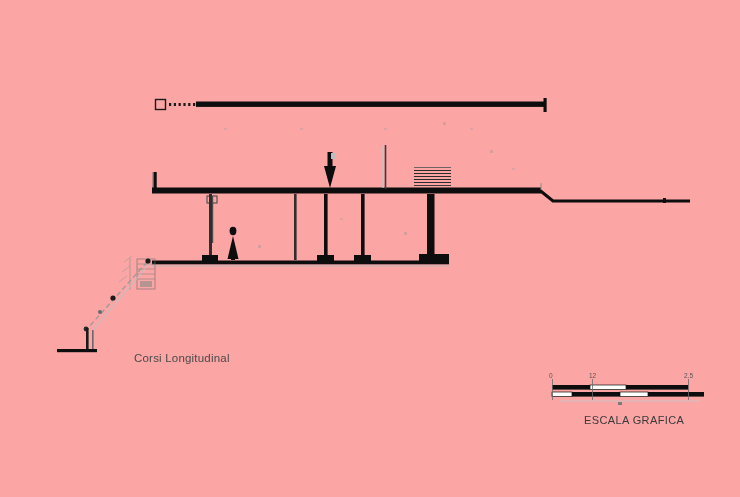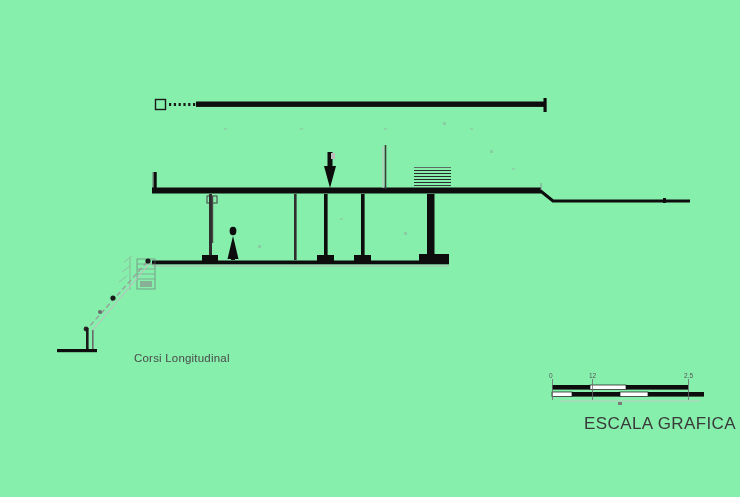--- a/index.html
+++ b/index.html
@@ -7,21 +7,21 @@
     padding: 0;
     background: #ffffff;
   }
   body {
     font-family: "Liberation Sans", sans-serif;
   }
   #canvas {
     position: relative;
     width: 740px;
     height: 497px;
-    background: #86efac;
+    background: #fca5a5;
     overflow: hidden;
   }
   .drawing-svg {
     position: absolute;
     left: 0;
     top: 0;
     width: 740px;
     height: 497px;
   }
   .label-section {
@@ -31,21 +31,21 @@
     font-size: 11.5px;
     color: #4a4a4a;
     letter-spacing: 0.2px;
     white-space: nowrap;
     font-family: "Liberation Sans", sans-serif;
   }
   .label-scale-title {
     position: absolute;
     left: 584px;
     top: 414px;
-    font-size: 17px;
+    font-size: 11px;
     color: #3a3a3a;
     letter-spacing: 0.4px;
     white-space: nowrap;
     font-family: "Liberation Sans", sans-serif;
   }
   .scale-tick-label {
     position: absolute;
     font-size: 6.5px;
     color: #555555;
     white-space: nowrap;

